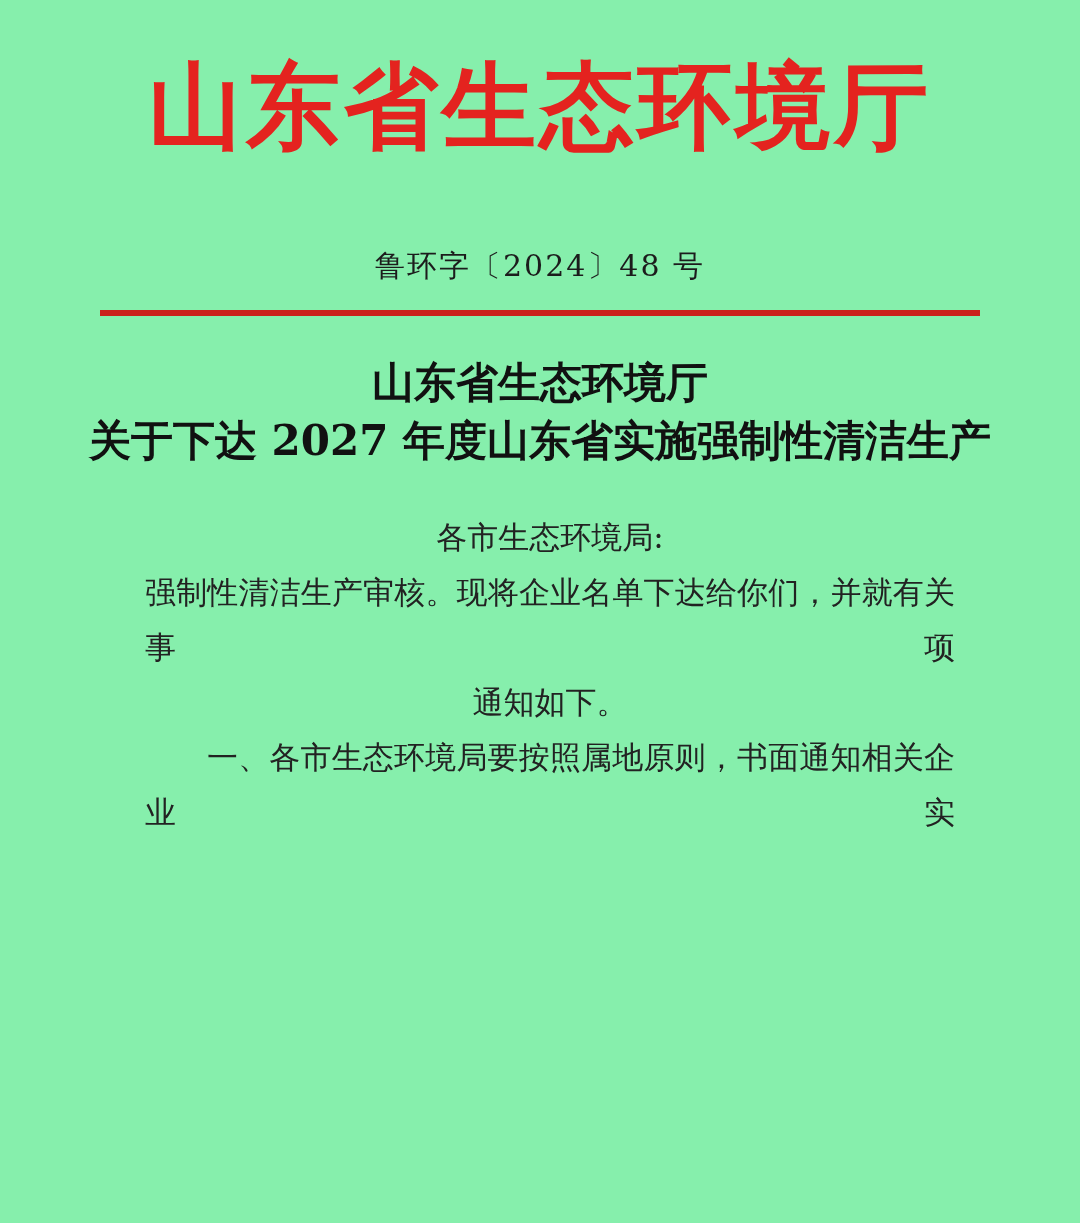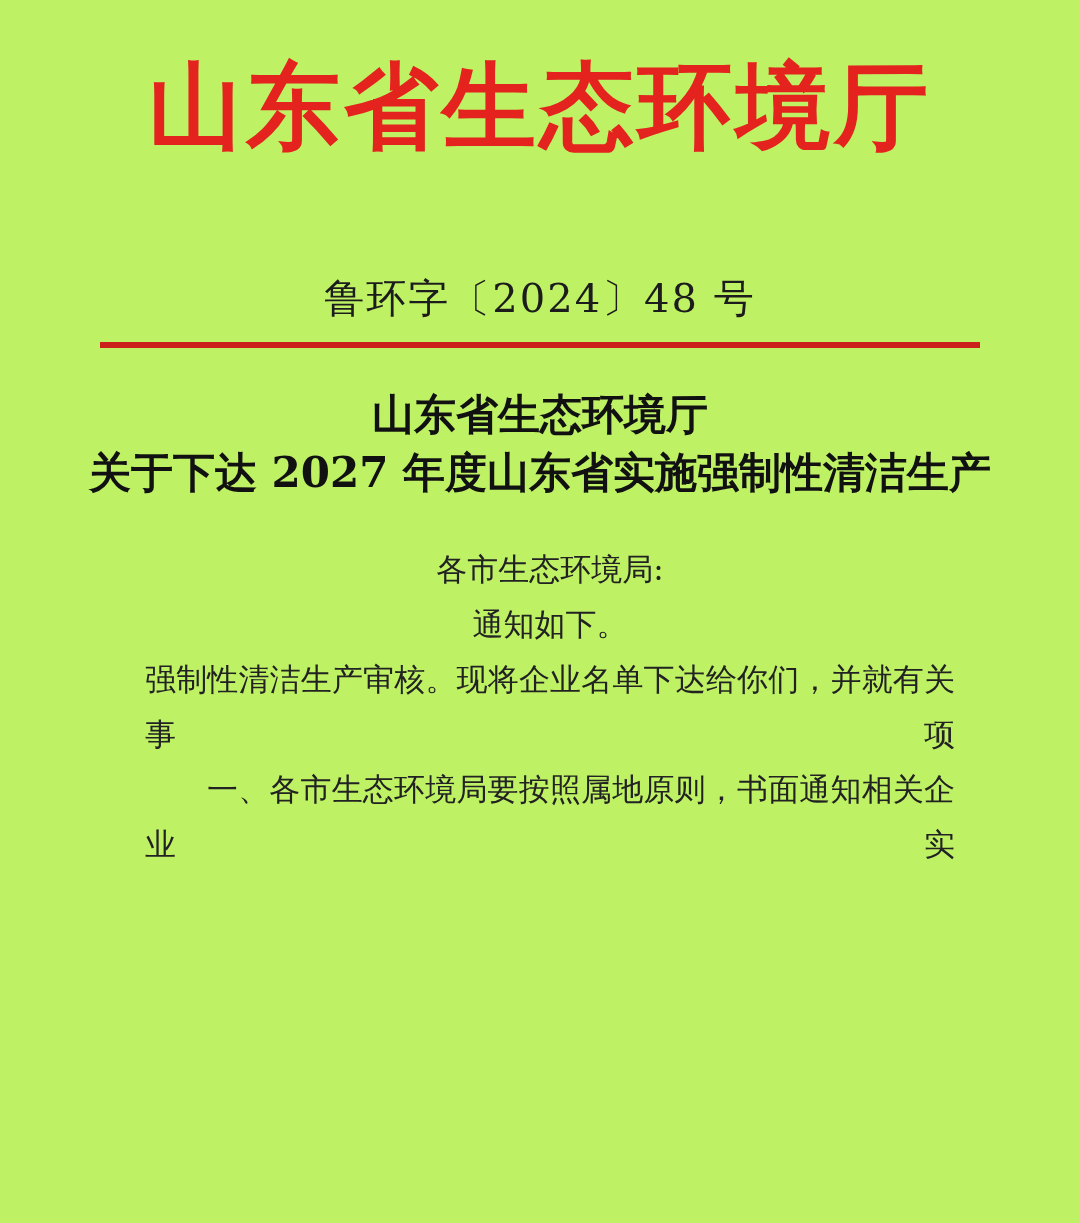--- a/index.html
+++ b/index.html
@@ -6,42 +6,42 @@
 
   html, body {
     background: #ffffff;
   }
 
   .page {
     position: relative;
     width: 1080px;
     height: 1223px;
     margin: 0 auto;
-    background: #bef264;
+    background: #86efac;
     overflow: hidden;
     font-family: "DejaVu Serif", "Liberation Serif", serif;
     color: #1c1c1c;
   }
 
   
   .letterhead {
     margin-top: 50px;
     text-align: center;
     font-size: 94px;
     line-height: 112px;
     font-weight: bold;
     letter-spacing: 4px;
     white-space: nowrap;
   }
 
   
   .doc-number {
-    margin-top: 116px;
+    margin-top: 84px;
     text-align: center;
-    font-size: 40px;
+    font-size: 30px;
     line-height: 40px;
     letter-spacing: 2px;
   }
 
   
   .red-rule {
     width: 880px;
     height: 6px;
     margin: 24px auto 0 auto;
   }
@@ -92,18 +92,18 @@
 
   <div class="red-rule" style="background: rgb(203, 33, 27);"></div>
 
   <div class="title-block">
     <div>山东省生态环境厅</div>
     <div>关于下达 2027 年度山东省实施强制性清洁生产</div>
   </div>
 
   <div class="doc-body">
       <div class="body-line">各市生态环境局:</div>
+      <div class="body-line fill">强制性清洁生产审核。现将企业名单下达给你们，并就有关事项</div>
       <div class="body-line">通知如下。</div>
-      <div class="body-line fill">强制性清洁生产审核。现将企业名单下达给你们，并就有关事项</div>
       <div class="body-line fill indent">一、各市生态环境局要按照属地原则，书面通知相关企业实</div>
     </div>
 
 </div>
 
 </body></html>

